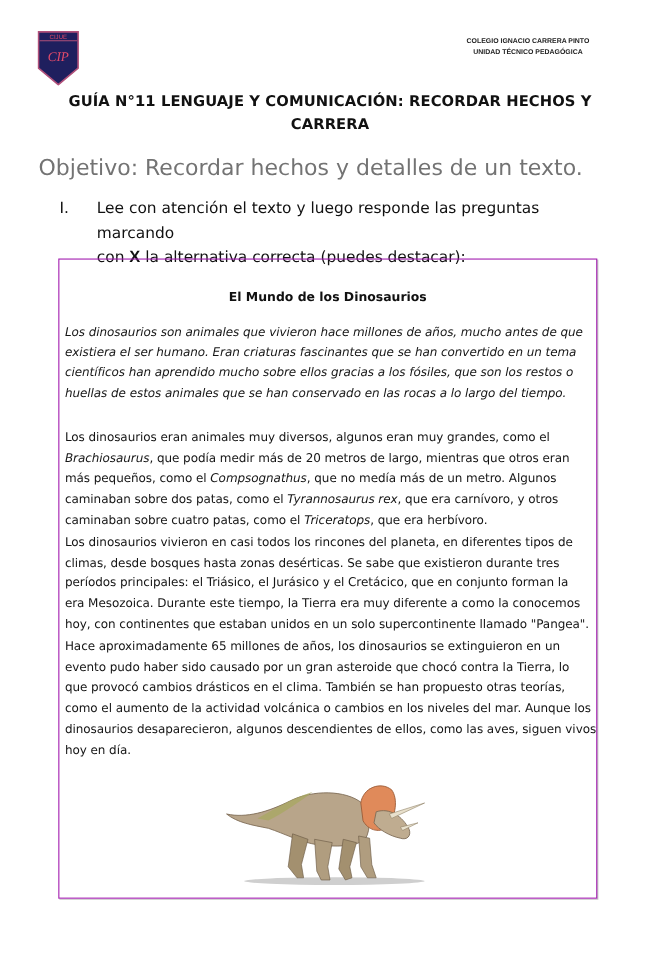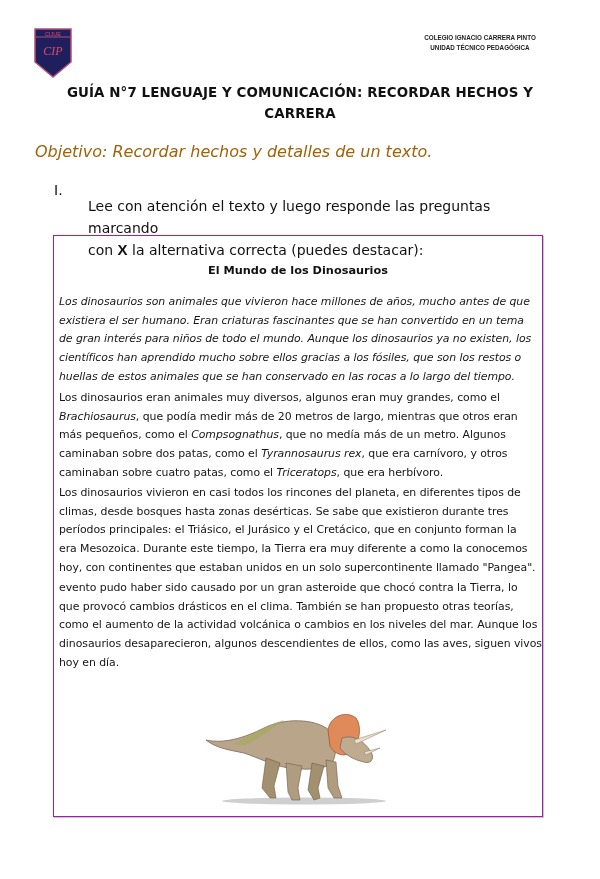--- a/index.html
+++ b/index.html
@@ -45,44 +45,43 @@
       font-weight: bold;
       font-size: 13.4px;
       line-height: 21px;
       letter-spacing: 0.1px;
       color: #111;
     }
     .objective {
       position: absolute;
       left: 35px;
       top: 142px;
-      font-size: 16px;
+      font-size: 20px;
       line-height: 20px;
-      color: #a16207;
+      color: #737373;
       white-space: nowrap;
-      font-style: italic;
     }
     .instruction {
       position: absolute;
       left: 54px;
       top: 179px;
       width: 500px;
       font-size: 14px;
       line-height: 22px;
       color: #111;
     }
     .instruction .num {
       position: absolute;
       left: 0;
       top: 0;
     }
     .instruction .text {
       position: absolute;
       left: 34px;
-      top: 16px;
+      top: 0;
       width: 470px;
     }
     .instruction .x-mark { font-weight: bold; font-family: "Liberation Sans", sans-serif; font-size: 15px; }
     .reading-box {
       position: absolute;
       left: 53px;
       top: 235px;
       width: 490px;
       height: 582px;
       border: 1px solid #a21caf;
@@ -134,41 +133,40 @@
     <text x="19" y="27" font-size="12" text-anchor="middle" fill="#e04a6a" font-style="italic" font-family="Liberation Serif, serif">CIP</text>
   </svg>
 </div>
 
 <div class="school-header">
   <div>COLEGIO IGNACIO CARRERA PINTO</div>
   <div>UNIDAD TÉCNICO PEDAGÓGICA</div>
 </div>
 
 <div class="title">
-  <div>GUÍA N°7 LENGUAJE Y COMUNICACIÓN: RECORDAR HECHOS Y</div>
+  <div>GUÍA N°11 LENGUAJE Y COMUNICACIÓN: RECORDAR HECHOS Y</div>
   <div>CARRERA</div>
 </div>
 
 <div class="objective">Objetivo: Recordar hechos y detalles de un texto.</div>
 
 <div class="instruction">
   <span class="num">I.</span>
   <div class="text">
     <div>Lee con atención el texto y luego responde las preguntas marcando</div>
     <div><span>con </span><span class="x-mark">X</span><span> la alternativa correcta (puedes destacar):</span></div>
   </div>
 </div>
 
 <div class="reading-box">
   <div class="reading-title">El Mundo de los Dinosaurios</div>
 
   <div class="paragraph p1">
     <span class="line">Los dinosaurios son animales que vivieron hace millones de años, mucho antes de que</span>
     <span class="line">existiera el ser humano. Eran criaturas fascinantes que se han convertido en un tema</span>
-    <span class="line">de gran interés para niños de todo el mundo. Aunque los dinosaurios ya no existen, los</span>
     <span class="line">científicos han aprendido mucho sobre ellos gracias a los fósiles, que son los restos o</span>
     <span class="line">huellas de estos animales que se han conservado en las rocas a lo largo del tiempo.</span>
   </div>
 
   <div class="paragraph p2">
     <span class="line">Los dinosaurios eran animales muy diversos, algunos eran muy grandes, como el</span>
     <span class="line"><i>Brachiosaurus</i><span>, que podía medir más de 20 metros de largo, mientras que otros eran</span></span>
     <span class="line"><span>más pequeños, como el </span><i>Compsognathus</i><span>, que no medía más de un metro. Algunos</span></span>
     <span class="line"><span>caminaban sobre dos patas, como el </span><i>Tyrannosaurus rex</i><span>, que era carnívoro, y otros</span></span>
     <span class="line"><span>caminaban sobre cuatro patas, como el </span><i>Triceratops</i><span>, que era herbívoro.</span></span>
@@ -176,20 +174,21 @@
 
   <div class="paragraph p3">
     <span class="line">Los dinosaurios vivieron en casi todos los rincones del planeta, en diferentes tipos de</span>
     <span class="line">climas, desde bosques hasta zonas desérticas. Se sabe que existieron durante tres</span>
     <span class="line">períodos principales: el Triásico, el Jurásico y el Cretácico, que en conjunto forman la</span>
     <span class="line">era Mesozoica. Durante este tiempo, la Tierra era muy diferente a como la conocemos</span>
     <span class="line">hoy, con continentes que estaban unidos en un solo supercontinente llamado "Pangea".</span>
   </div>
 
   <div class="paragraph p4">
+    <span class="line">Hace aproximadamente 65 millones de años, los dinosaurios se extinguieron en un</span>
     <span class="line">evento pudo haber sido causado por un gran asteroide que chocó contra la Tierra, lo</span>
     <span class="line">que provocó cambios drásticos en el clima. También se han propuesto otras teorías,</span>
     <span class="line">como el aumento de la actividad volcánica o cambios en los niveles del mar. Aunque los</span>
     <span class="line">dinosaurios desaparecieron, algunos descendientes de ellos, como las aves, siguen vivos</span>
     <span class="line">hoy en día.</span>
   </div>
 
   <div class="dino">
     <svg width="190" height="100" viewBox="0 0 190 100">
 

